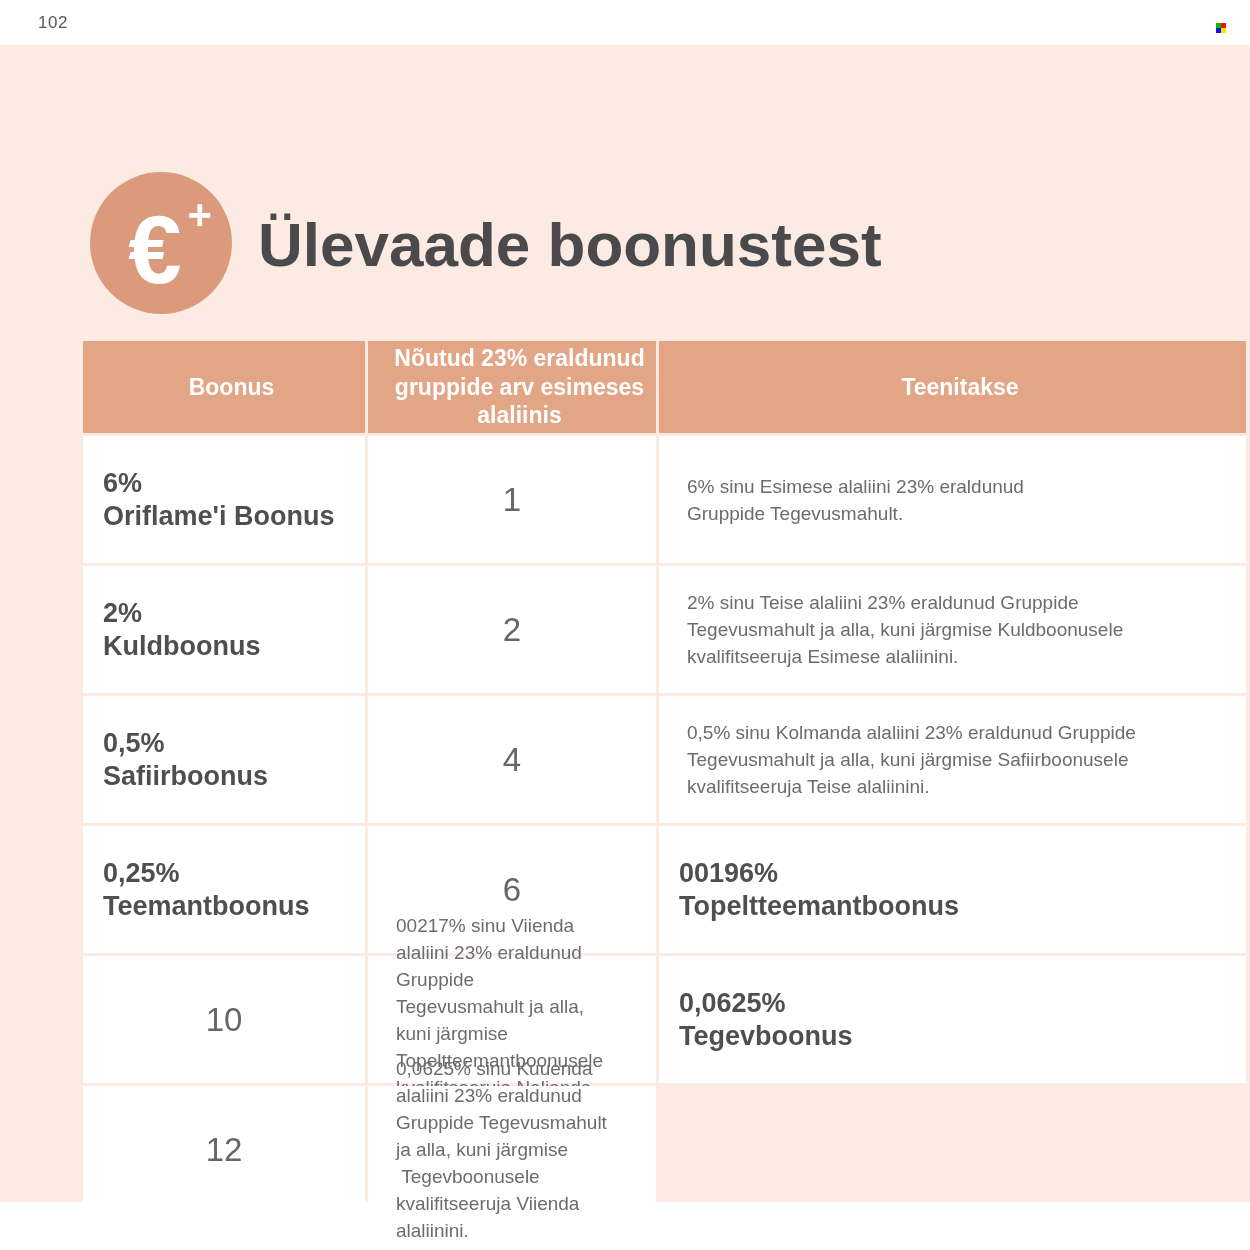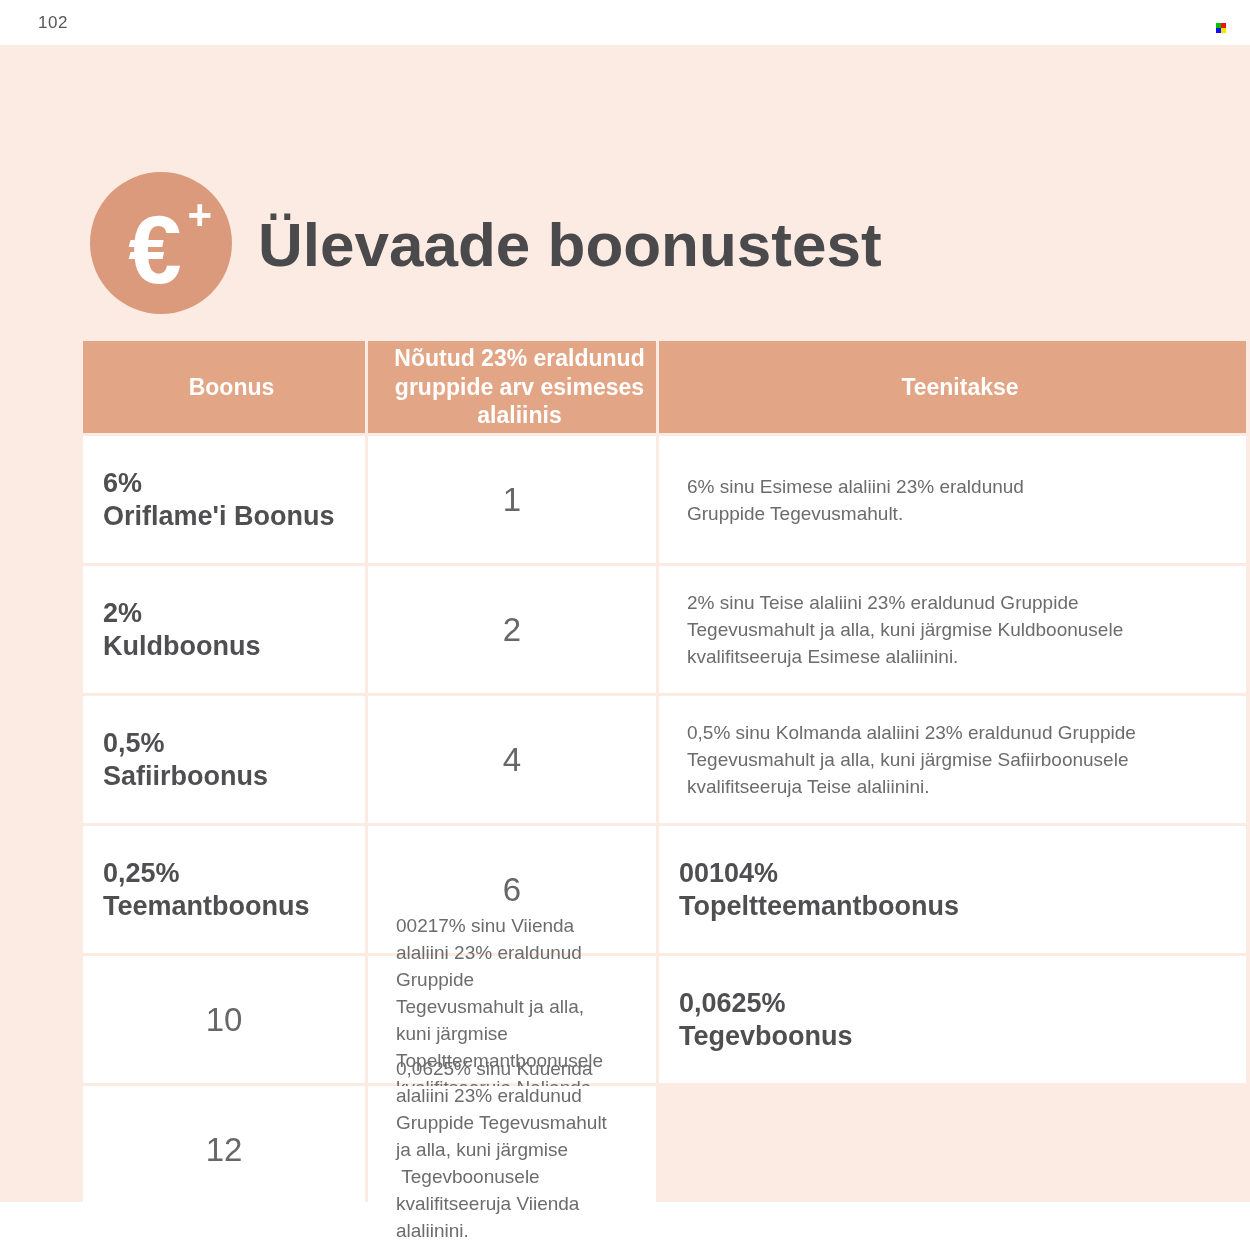--- a/index.html
+++ b/index.html
@@ -131,21 +131,21 @@
 Safiirboonus</div>
   <div class="bcell c-count">4</div>
   <div class="bcell c-desc">0,5% sinu Kolmanda alaliini 23% eraldunud Gruppide
 Tegevusmahult ja alla, kuni järgmise Safiirboonusele
 kvalifitseeruja Teise alaliinini.</div>
 
   <div class="bcell c-bonus">0,25%
 Teemantboonus</div>
   <div class="bcell c-count">6</div>
 
-  <div class="bcell c-bonus">00104%
+  <div class="bcell c-bonus">00196%
 Topeltteemantboonus</div>
   <div class="bcell c-count">10</div>
   <div class="bcell c-desc">00217% sinu Viienda alaliini 23% eraldunud Gruppide
 Tegevusmahult ja alla, kuni järgmise
 Topeltteemantboonusele kvalifitseeruja Neljanda alaliinini.</div>
 
   <div class="bcell c-bonus">0,0625%
 Tegevboonus</div>
   <div class="bcell c-count">12</div>
   <div class="bcell c-desc">0,0625% sinu Kuuenda alaliini 23% eraldunud

